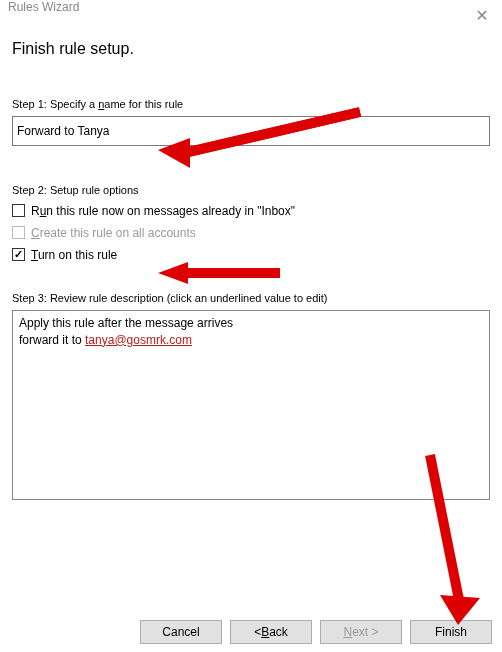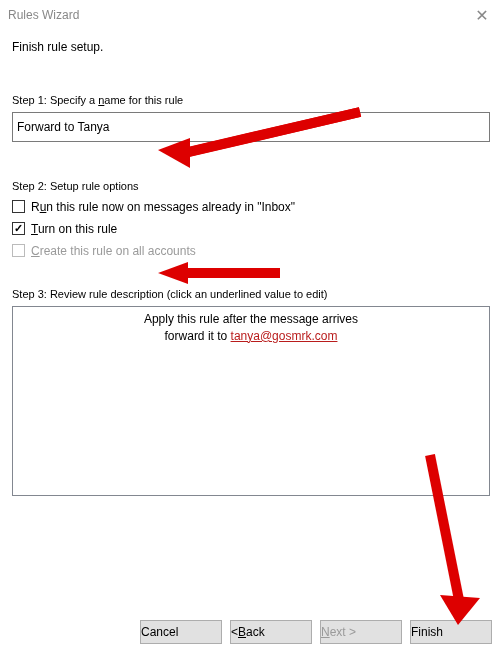--- a/index.html
+++ b/index.html
@@ -10,42 +10,42 @@
     background: #fff;
     width: 502px;
     height: 652px;
     overflow: hidden;
     position: relative;
   }
   .titlebar {
     height: 30px;
     background: #fff;
     display: flex;
-    align-items: center;
+    align-items: flex-start;
     padding: 0 0 0 8px;
     font-size: 12px;
     color: #888;
   }
   .titlebar .title { flex: 1; }
   .close-btn {
     width: 40px;
     height: 30px;
     display: flex;
     align-items: center;
     justify-content: center;
     font-size: 16px;
     color: #888;
     font-weight: 300;
   }
   .body {
     padding: 10px 12px 0 12px;
     color: #000;
   }
   .heading {
-    font-size: 12px;
+    font-size: 16px;
     margin-bottom: 40px;
   }
   .step-label {
     font-size: 11px;
     margin-bottom: 6px;
   }
   input.rule-name {
     width: 100%;
     height: 30px;
     padding: 2px 4px;
@@ -83,39 +83,39 @@
   .disabled-text { color: #9a9a9a; }
   .underline-letter { text-decoration: underline; }
   .section3 { margin-top: 30px; }
   .desc-box {
     border: 1px solid #828790;
     background: #fff;
     padding: 4px 6px;
     height: 190px;
     font-size: 12px;
     line-height: 1.4;
-    text-align: center;
   }
   .desc-box a { color: #b91c1c; text-decoration: underline; }
   .button-row {
     position: absolute;
     bottom: 8px;
     right: 10px;
     display: flex;
     gap: 8px;
   }
   .btn {
     width: 82px;
     height: 24px;
     border: 1px solid #adadad;
     background: #e1e1e1;
     font-family: inherit;
     font-size: 12px;
     display: inline-flex;
     align-items: center;
+    justify-content: center;
   }
   .btn.disabled { color: #9a9a9a; }
   
   .arrow-svg {
     position: absolute;
     pointer-events: none;
   }
 </style>
 </head>
 <body>
@@ -139,27 +139,27 @@
 
   <div class="section2">
     <div class="step-label">Step 2: Setup rule options</div>
 
     <div class="checkbox-row">
       <span class="cb"></span>
       <span><span>R</span><span class="underline-letter">u</span><span>n this rule now on messages already in "Inbox"</span></span>
     </div>
 
     <div class="checkbox-row">
+      <span class="cb disabled"></span>
+      <span class="disabled-text"><span class="underline-letter">C</span><span>reate this rule on all accounts</span></span>
+    </div>
+
+    <div class="checkbox-row">
       <span class="cb checked"></span>
       <span><span class="underline-letter">T</span><span>urn on this rule</span></span>
-    </div>
-
-    <div class="checkbox-row">
-      <span class="cb disabled"></span>
-      <span class="disabled-text"><span class="underline-letter">C</span><span>reate this rule on all accounts</span></span>
     </div>
   </div>
 
   <div class="section3">
     <div class="step-label">Step 3: Review rule description (click an underlined value to edit)</div>
     <div class="desc-box">
       <div>Apply this rule after the message arrives</div>
       <div>
         <span>forward it to </span><a href="#">tanya@gosmrk.com</a>
       </div>

